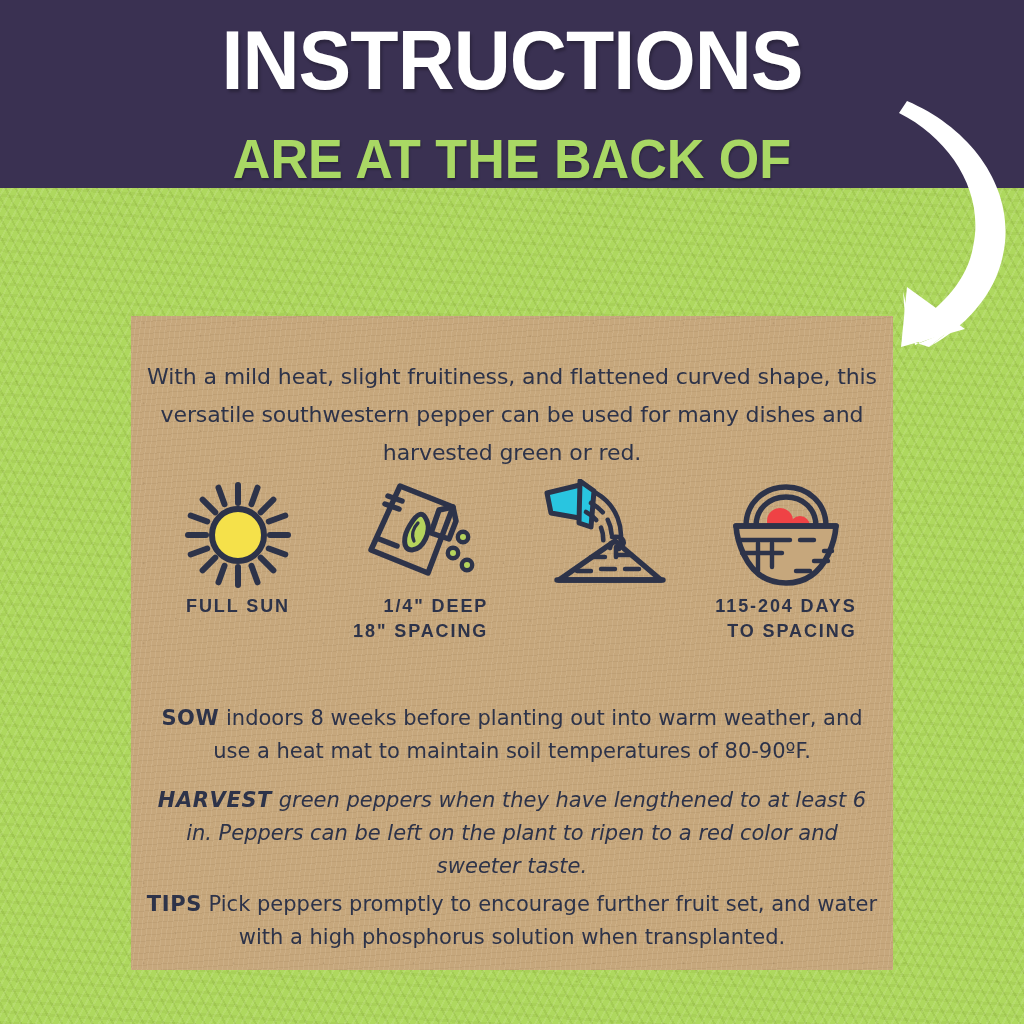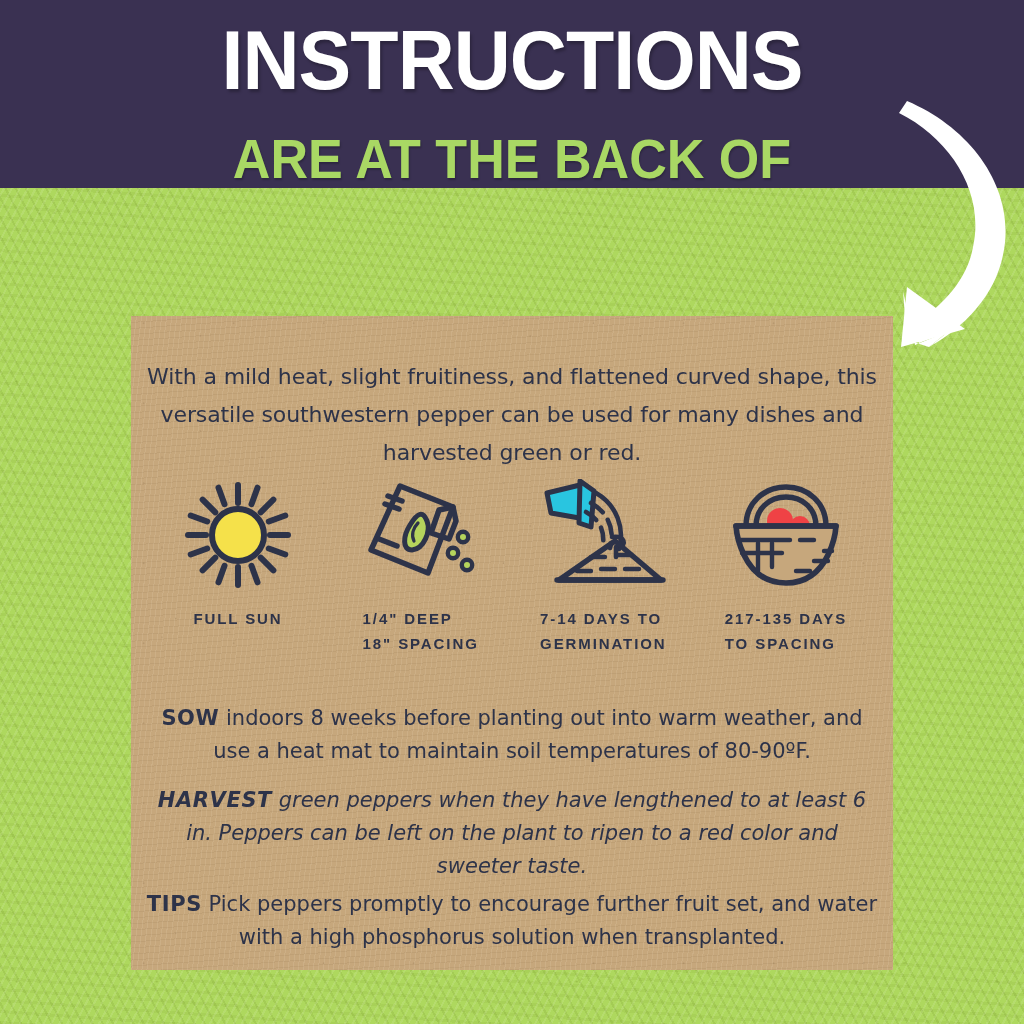--- a/index.html
+++ b/index.html
@@ -84,22 +84,22 @@
   }
 
   
   .icon-row{
     position:absolute;left:16px;top:160px;width:730px;
     display:flex;justify-content:space-between;align-items:flex-start;
   }
   .icon-cell{width:182px;display:flex;flex-direction:column;align-items:center;}
   .icon-art{height:118px;display:flex;align-items:center;justify-content:center;}
   .icon-label{
-    margin-top:12px;text-align:left;
-    font-size:15px;line-height:25px;font-weight:bold;
+    margin-top:0;text-align:right;
+    font-size:18px;line-height:25px;font-weight:bold;
     letter-spacing:1.9px;color:#2d3349;
   }
 
   
   .instr{
     position:absolute;left:14px;width:734px;text-align:center;
     font-size:21px;line-height:33px;
     font-family:"DejaVu Sans", sans-serif;
     color:#2d3349;
   }
@@ -205,24 +205,20 @@
             <path d="M18 101 L124 101" stroke="#2d3349" stroke-width="5.4" stroke-linecap="round"></path>
             <g stroke="#2d3349" stroke-width="4.4" stroke-linecap="round">
               <line x1="52" y1="78" x2="66" y2="78"></line>
               <line x1="78" y1="76" x2="92" y2="76"></line>
               <line x1="38" y1="92" x2="52" y2="92"></line>
               <line x1="62" y1="90" x2="76" y2="90"></line>
               <line x1="86" y1="90" x2="100" y2="90"></line>
             </g>
           </svg>
         </div>
-        <div class="icon-label">
-          <span>7-14 DAYS TO</span><br>
-          <span>GERMINATION</span>
-        </div>
       </div>
 
       <div class="icon-cell">
         <div class="icon-art">
           <svg width="116" height="112" viewBox="0 0 116 112">
             <g fill="none" stroke="#2d3349" stroke-width="5.4" stroke-linecap="round">
               <path d="M18 47 C18 24 36 8 58 8 C80 8 98 24 98 47"></path>
               <path d="M28 47 C28 30 41 18 58 18 C75 18 88 30 88 47"></path>
             </g>
             <circle cx="52" cy="42" r="13" fill="#ef4245"></circle>
@@ -235,21 +231,21 @@
               <line x1="96" y1="72" x2="104" y2="72"></line>
               <line x1="86" y1="82" x2="100" y2="82"></line>
               <line x1="68" y1="92" x2="82" y2="92"></line>
               <line x1="14" y1="74" x2="54" y2="74"></line>
               <line x1="30" y1="64" x2="30" y2="92"></line>
               <line x1="44" y1="64" x2="44" y2="88"></line>
             </g>
           </svg>
         </div>
         <div class="icon-label">
-          <span>217-135 DAYS</span><br>
+          <span>115-204 DAYS</span><br>
           <span>TO SPACING</span>
         </div>
       </div>
 
     </div>
 
     <div class="instr" id="blk-sow">
       <b>SOW</b>
       <span>indoors 8 weeks before planting out into warm weather, and use a heat mat to maintain soil temperatures of 80-90ºF.</span>
     </div>

